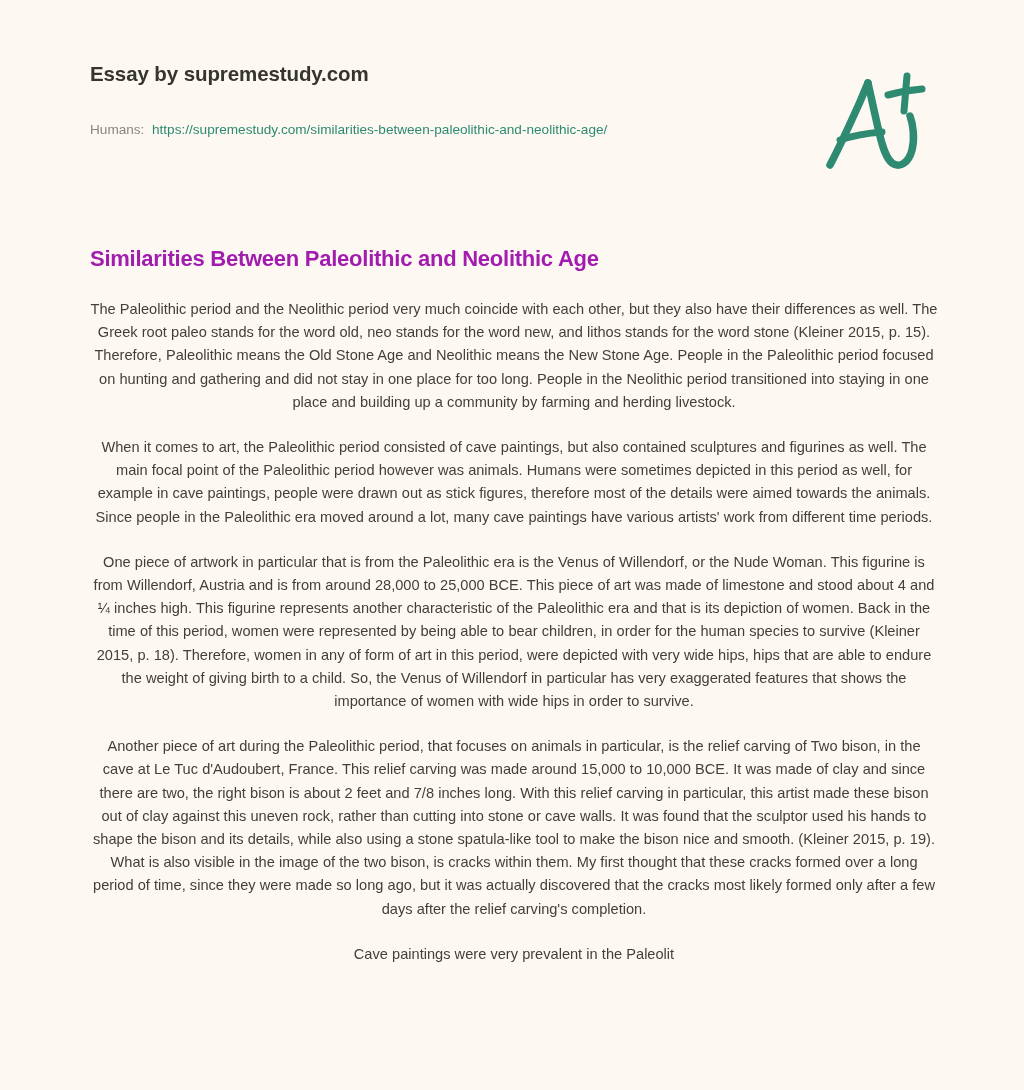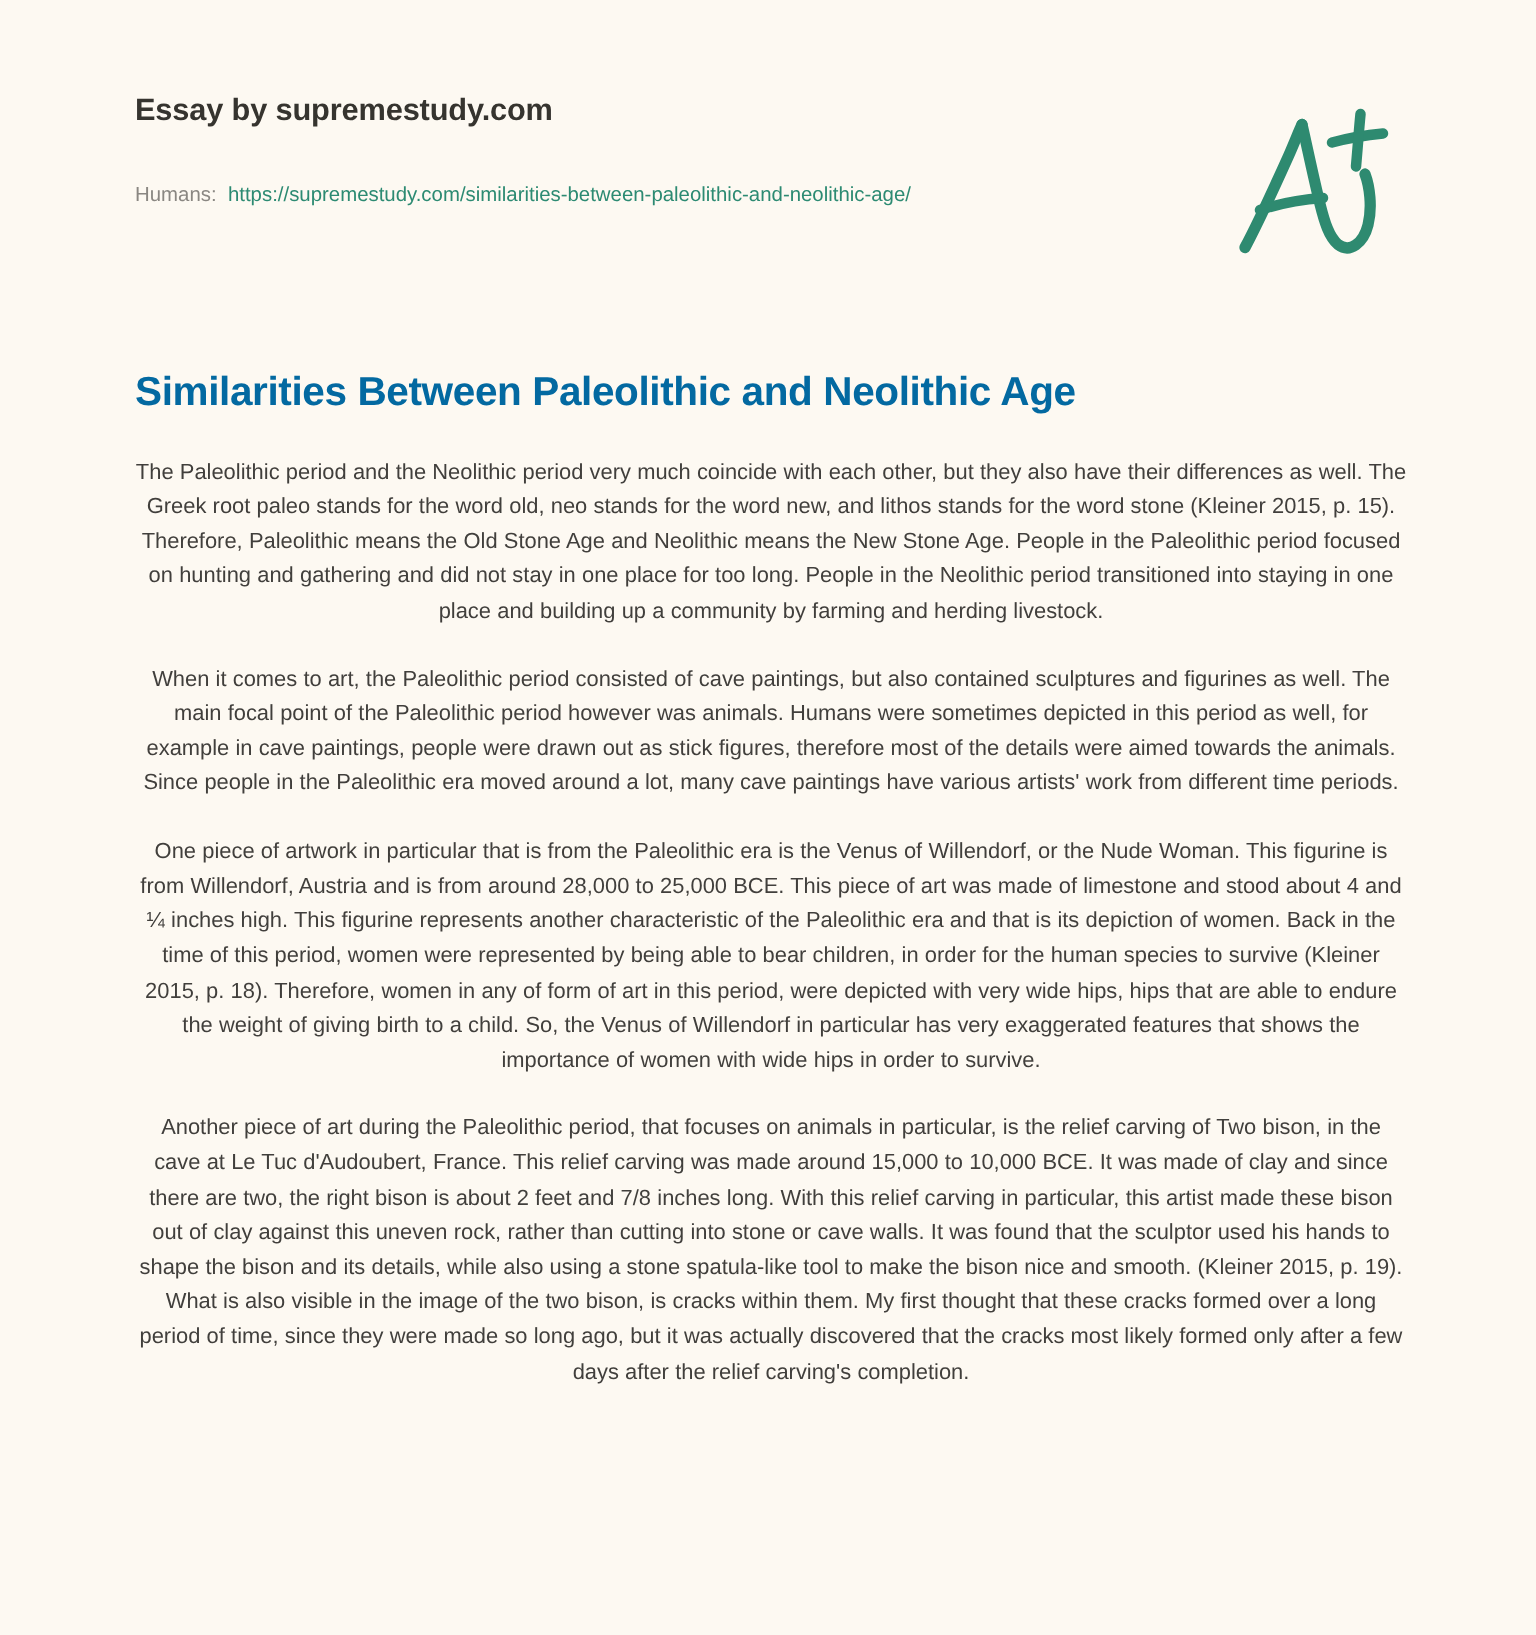--- a/index.html
+++ b/index.html
@@ -77,25 +77,25 @@
   .article {
     position: absolute;
     left: 90px;
     top: 246px;
     width: 848px;
   }
 
   .article-title {
     margin: 0;
     padding: 0;
-    font-size: 27px;
+    font-size: 22px;
     font-weight: bold;
     line-height: 1.18;
     letter-spacing: -0.25px;
-    color: #0369a1;
+    color: #a21caf;
   }
 
   .body-copy {
     margin-top: 26px;
   }
 
   .body-copy p {
     margin: 0 0 22px 0;
     font-size: 14.6px;
     line-height: 23.2px;
@@ -153,19 +153,20 @@
 
   <div class="article">
 
     <h1 class="article-title">Similarities Between Paleolithic and Neolithic Age</h1>
 
     <div class="body-copy">
       <p>The Paleolithic period and the Neolithic period very much coincide with each other, but they also have their differences as well. The Greek root paleo stands for the word old, neo stands for the word new, and lithos stands for the word stone (Kleiner 2015, p. 15). Therefore, Paleolithic means the Old Stone Age and Neolithic means the New Stone Age. People in the Paleolithic period focused on hunting and gathering and did not stay in one place for too long. People in the Neolithic period transitioned into staying in one place and building up a community by farming and herding livestock.</p>
       <p>When it comes to art, the Paleolithic period consisted of cave paintings, but also contained sculptures and figurines as well. The main focal point of the Paleolithic period however was animals. Humans were sometimes depicted in this period as well, for example in cave paintings, people were drawn out as stick figures, therefore most of the details were aimed towards the animals. Since people in the Paleolithic era moved around a lot, many cave paintings have various artists' work from different time periods.</p>
       <p>One piece of artwork in particular that is from the Paleolithic era is the Venus of Willendorf, or the Nude Woman. This figurine is from Willendorf, Austria and is from around 28,000 to 25,000 BCE. This piece of art was made of limestone and stood about 4 and ¼ inches high. This figurine represents another characteristic of the Paleolithic era and that is its depiction of women. Back in the time of this period, women were represented by being able to bear children, in order for the human species to survive (Kleiner 2015, p. 18). Therefore, women in any of form of art in this period, were depicted with very wide hips, hips that are able to endure the weight of giving birth to a child. So, the Venus of Willendorf in particular has very exaggerated features that shows the importance of women with wide hips in order to survive.</p>
       <p>Another piece of art during the Paleolithic period, that focuses on animals in particular, is the relief carving of Two bison, in the cave at Le Tuc d'Audoubert, France. This relief carving was made around 15,000 to 10,000 BCE. It was made of clay and since there are two, the right bison is about 2 feet and 7/8 inches long. With this relief carving in particular, this artist made these bison out of clay against this uneven rock, rather than cutting into stone or cave walls. It was found that the sculptor used his hands to shape the bison and its details, while also using a stone spatula-like tool to make the bison nice and smooth. (Kleiner 2015, p. 19). What is also visible in the image of the two bison, is cracks within them. My first thought that these cracks formed over a long period of time, since they were made so long ago, but it was actually discovered that the cracks most likely formed only after a few days after the relief carving's completion.</p>
+      <p>Cave paintings were very prevalent in the Paleolit</p>
     </div>
 
   </div>
 
   <div class="clip-mask"></div>
 
 </div>
 
 </body></html>

